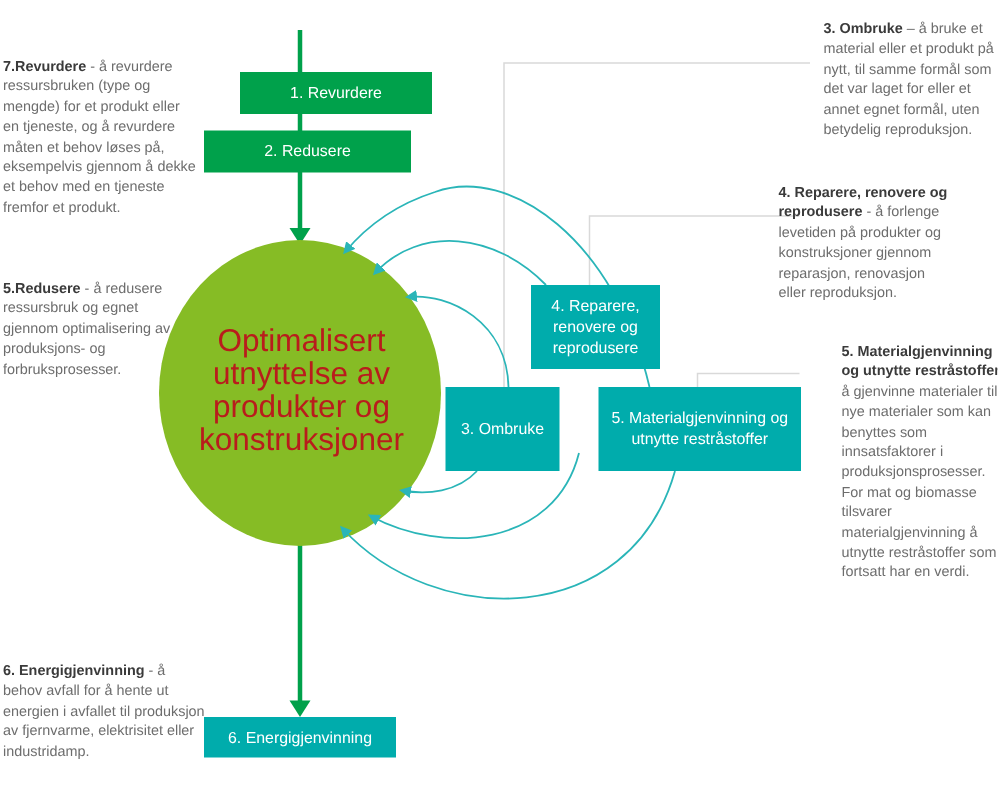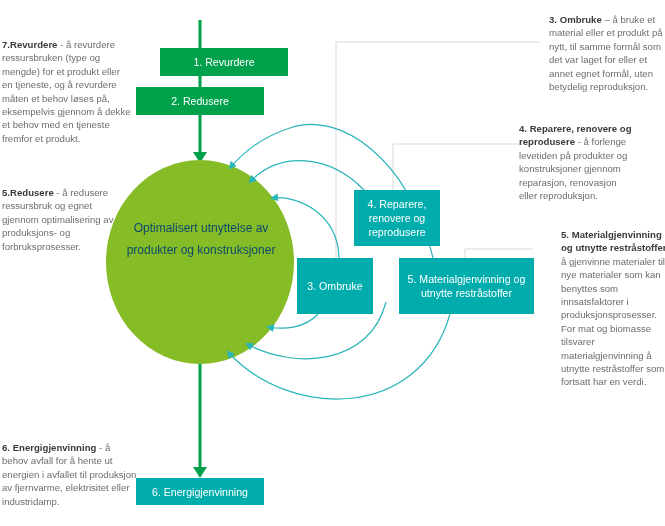--- a/index.html
+++ b/index.html
@@ -3,21 +3,21 @@
   <meta charset="utf-8">
   <style>
     html, body { margin: 0; padding: 0; background: #ffffff; }
     body { width: 665px; height: 526px; position: relative; overflow: hidden; font-family: "Liberation Sans", sans-serif; }
     svg.diagram { position: absolute; left: 0; top: 0; }
     .desc { position: absolute; font-size: 9.6px; line-height: 13.4px; color: #6d6d6d; }
     .desc b { color: #3a3a3a; font-weight: bold; }
     .box { position: absolute; color: #ffffff; display: flex; align-items: center; justify-content: center; text-align: center; font-size: 10.6px; line-height: 14px; }
     .green { background: #00a14b; }
     .teal { background: #00acac; }
-    .center-text { position: absolute; left: 123px; top: 217px; width: 156px; text-align: center; color: #0c4a6e; font-size: 12px; line-height: 22px; }
+    .center-text { position: absolute; left: 123px; top: 217px; width: 156px; text-align: center; color: #b91c1c; font-size: 21px; line-height: 22px; }
   </style>
 </head>
 <body>
 
 <svg class="diagram" width="665" height="526" viewBox="0 0 665 526">
   <defs>
     <marker id="tealHead" markerWidth="8" markerHeight="8" refX="6" refY="4" orient="auto" markerUnits="userSpaceOnUse">
       <path d="M0,0 L8,4 L0,8 z" fill="#2ab5b8"></path>
     </marker>
   </defs>
@@ -43,21 +43,21 @@
   <path d="M318,314 C305,328 285,330 268,327" fill="none" stroke="#2ab5b8" stroke-width="1.2" marker-end="url(#tealHead)"></path>
   <path d="M386,302 C370,365 295,370 247,344" fill="none" stroke="#2ab5b8" stroke-width="1.2" marker-end="url(#tealHead)"></path>
   <path d="M450,314 C420,420 290,420 228,352" fill="none" stroke="#2ab5b8" stroke-width="1.2" marker-end="url(#tealHead)"></path>
 </svg>
 
 <div class="center-text">Optimalisert utnyttelse av produkter og konstruksjoner</div>
 
 <div class="box green" style="left:136px; top:48px; width:128px; height:28px;margin-left:24px;">
   <span>1. Revurdere</span>
 </div>
-<div class="box green" style="left:136px; top:87px; width:128px; height:28px;">
+<div class="box green" style="left:136px; top:87px; width:138px; height:28px;">
   <span>2. Redusere</span>
 </div>
 <div class="box teal" style="left:297px; top:258px; width:76px; height:56px;">
   <span>3. Ombruke</span>
 </div>
 <div class="box teal" style="left:354px; top:190px; width:86px; height:56px;">
   <span style="width:80px;">4. Reparere, renovere og reprodusere</span>
 </div>
 <div class="box teal" style="left:399px; top:258px; width:135px; height:56px;">
   <span style="width:120px;">5. Materialgjenvinning og utnytte restråstoffer</span>

